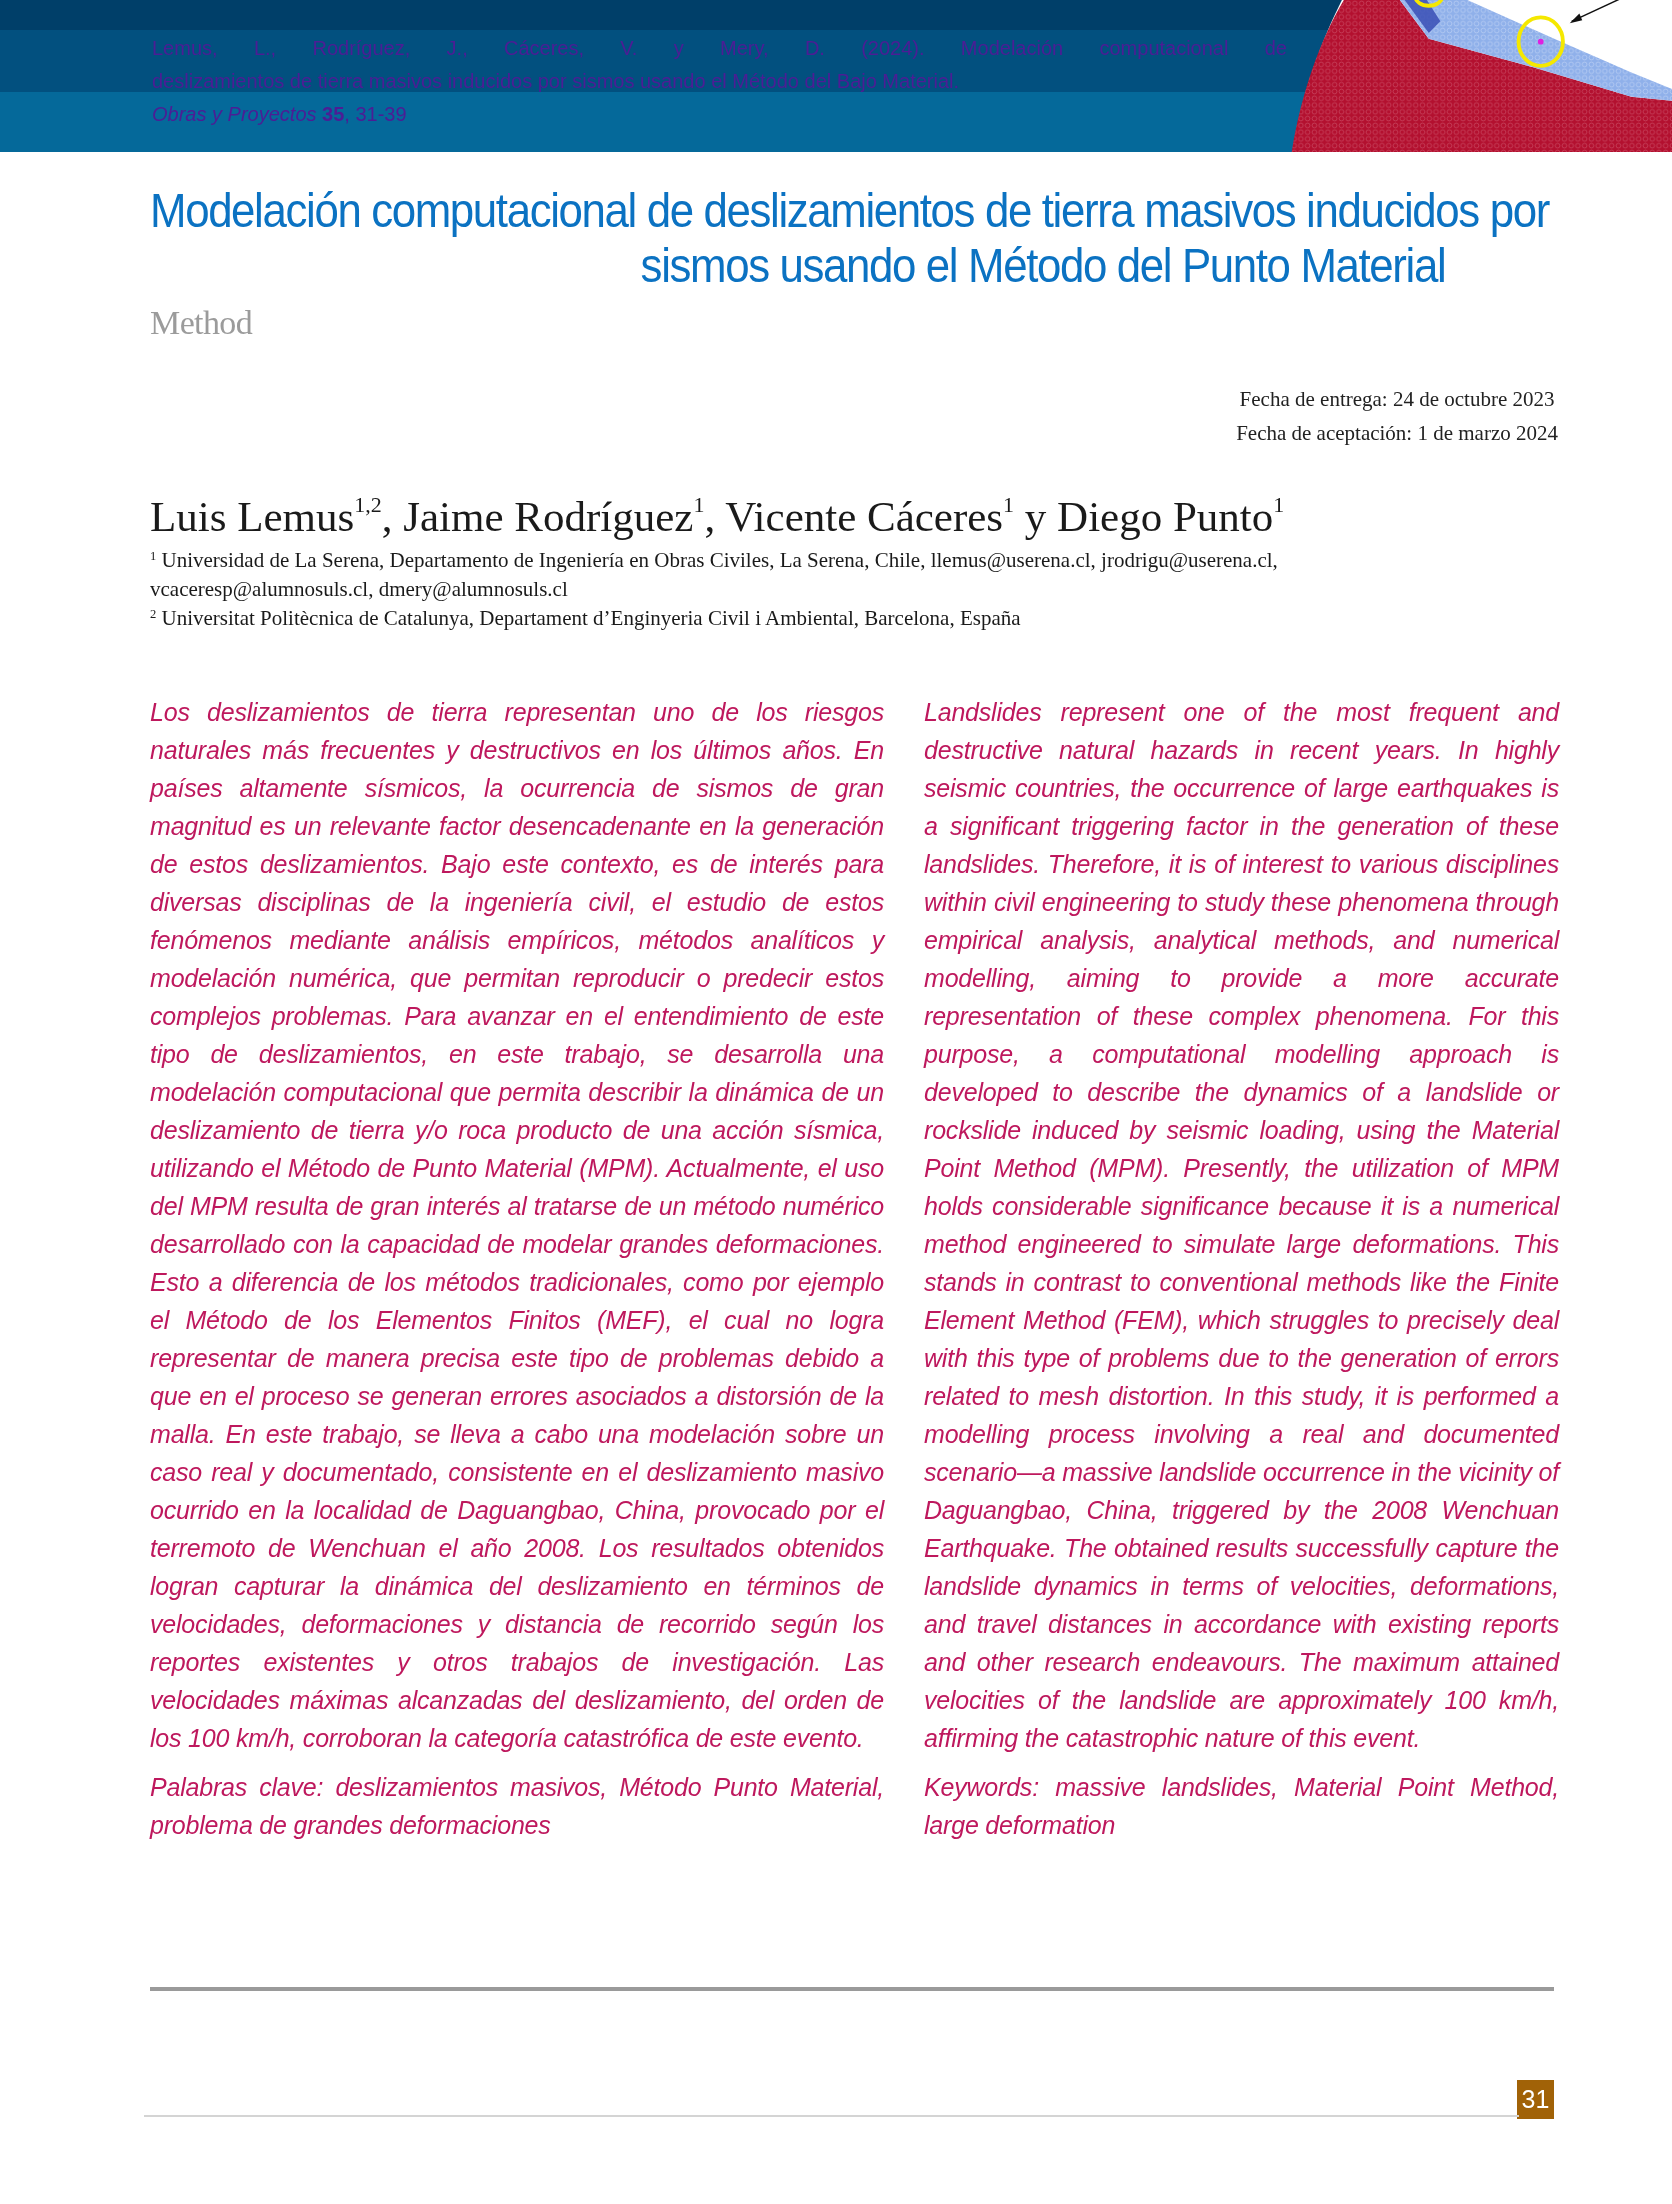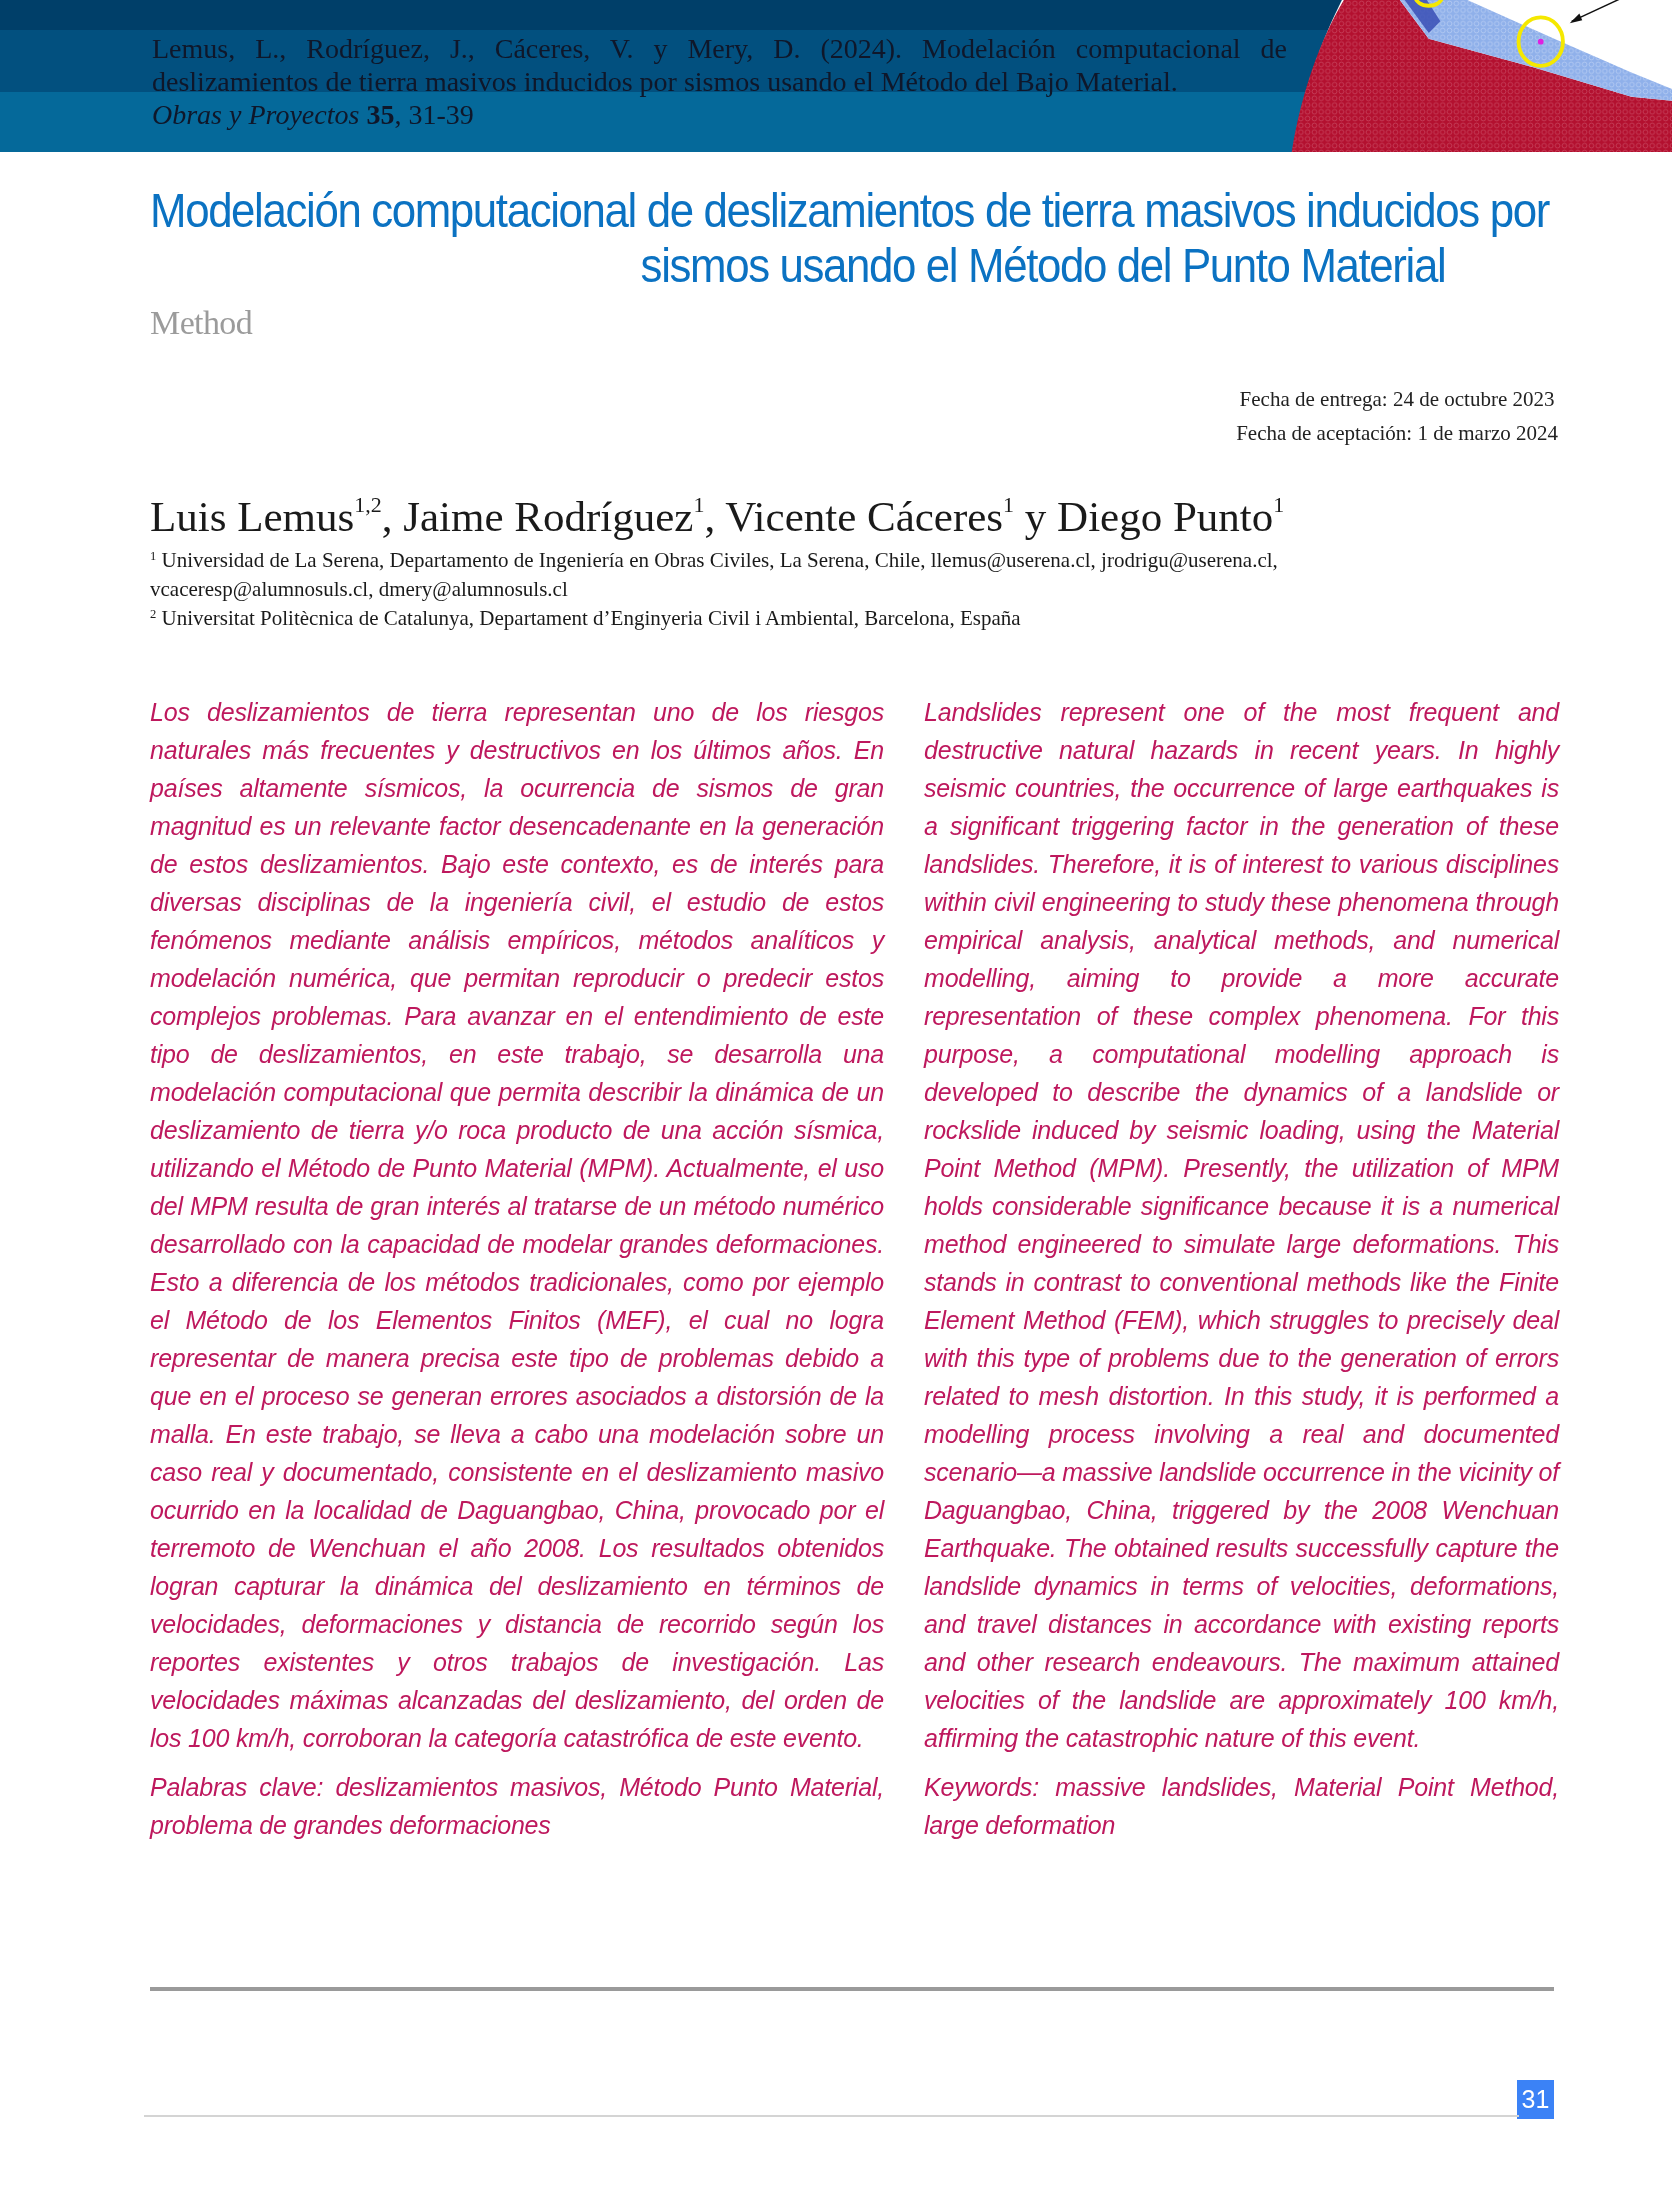--- a/index.html
+++ b/index.html
@@ -5,21 +5,21 @@
   html, body { margin: 0; padding: 0; background: #ffffff; }
   body { width: 1672px; height: 2204px; position: relative; overflow: hidden; }
 
   
   .hdr { position: absolute; left: 0; top: 0; width: 1672px; height: 152px; overflow: hidden; }
   .hdr .b1 { position: absolute; left: 0; top: 0; width: 100%; height: 30px; background: #003f69; }
   .hdr .b2 { position: absolute; left: 0; top: 30px; width: 100%; height: 62px; background: #02507f; }
   .hdr .b3 { position: absolute; left: 0; top: 92px; width: 100%; height: 60px; background: #05699a; }
   .hdr .cite {
     position: absolute; left: 152px; top: 32px; width: 1135px;
-    color: #0f172a; font-family: Liberation Serif, serif; font-size: 28px;
+    color: #4c1d95; font-family: Liberation Sans, sans-serif; font-size: 20px;
     line-height: 33px; text-align: justify;
   }
   .hdr .cite .l1 { display: block; text-align: justify; text-align-last: justify; }
   .hdr .cite .l2 { display: block; }
   .hdr .cite .l3 { display: block; }
   .hdr .cite i { font-style: italic; }
   .hdr .cite b { font-weight: bold; }
   .hdr .fig { position: absolute; left: 1284px; top: 0; width: 388px; height: 152px; }
 
   
@@ -62,21 +62,21 @@
   .col.left { left: 150px; width: 734px; }
   .col.right { left: 924px; width: 635px; }
   .col p { margin: 0; text-align: justify; hyphens: none; }
   .col p.kw { margin-top: 10.6px; }
 
   
   .rule-main { position: absolute; left: 150px; top: 1987px; width: 1404px; height: 3.9px; background: #9a9a9a; }
   .rule-foot { position: absolute; left: 144px; top: 2115px; width: 1375px; height: 1.9px; background: #d4d4d4; }
   .page-badge {
     position: absolute; left: 1517px; top: 2080px; width: 37px; height: 39px;
-    background: #3b82f6; color: #ffffff;
+    background: #a16207; color: #ffffff;
     font-family: "Liberation Sans", sans-serif; font-size: 25px; line-height: 39px; text-align: center;
   }
 </style>
 </head>
 <body>
 
 <div class="hdr">
   <div class="b1"></div>
   <div class="b2"></div>
   <div class="b3"></div>

